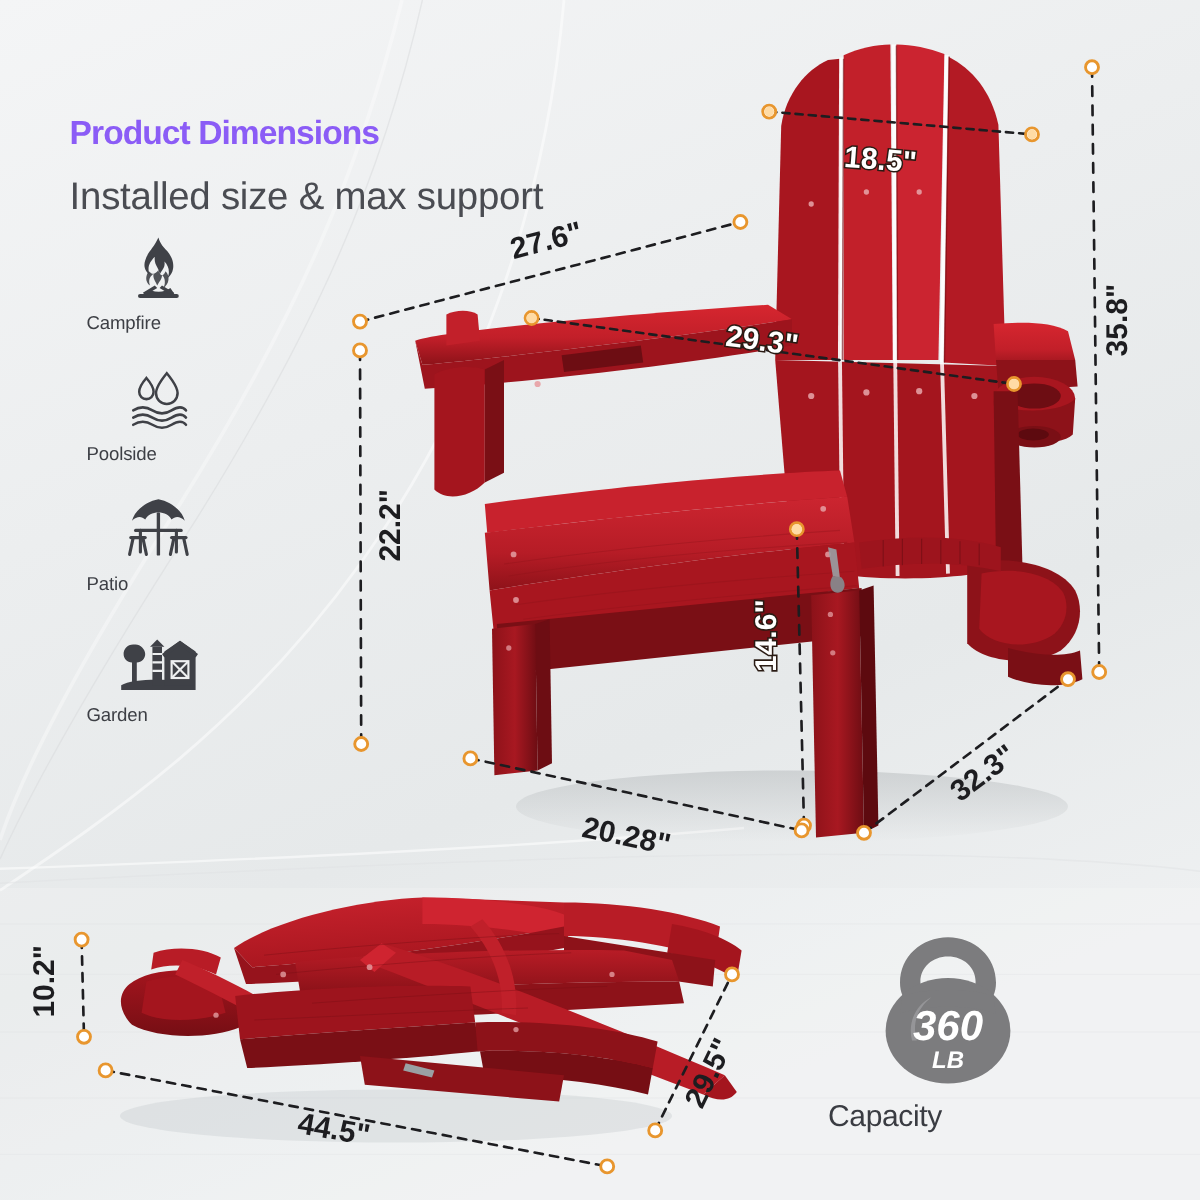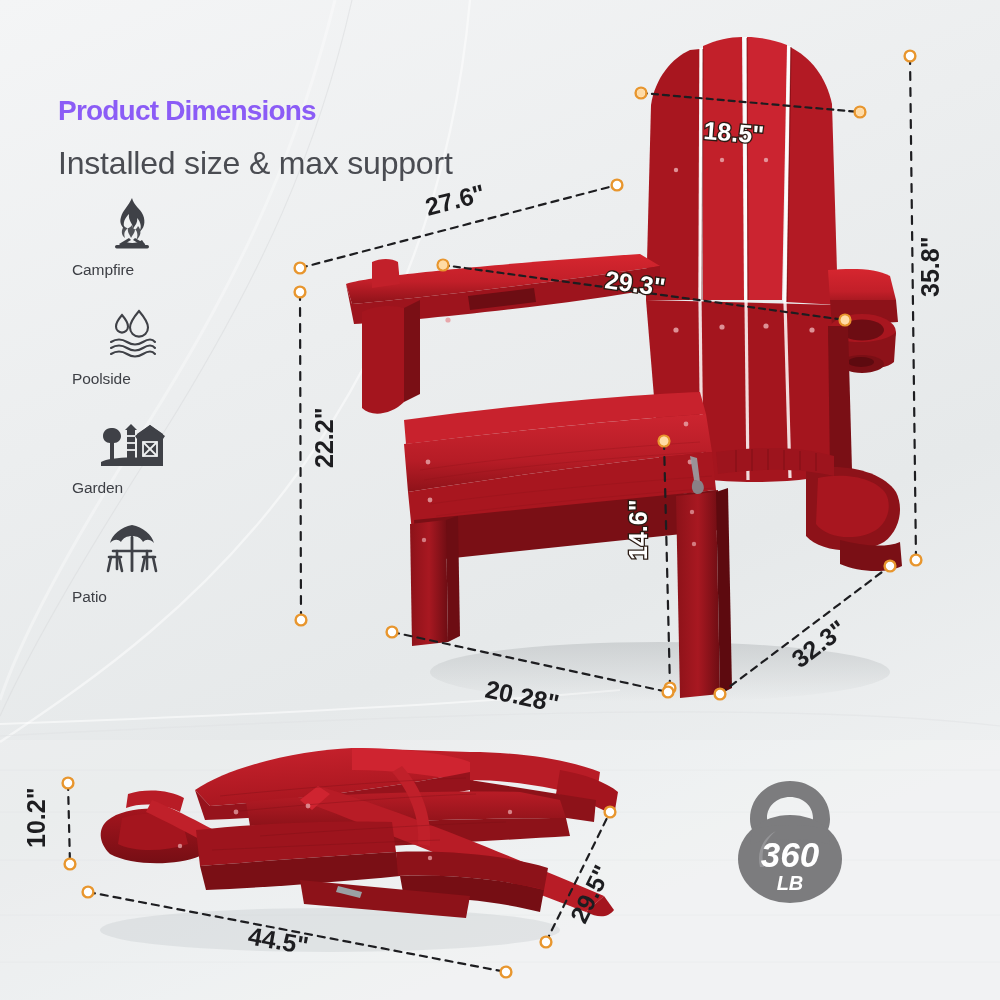--- a/index.html
+++ b/index.html
@@ -125,20 +125,44 @@
                    C26.3,23.6 29,21 29,17.4 C29,13 23,6 23,6 Z"></path>
           <path d="M40,2 C40,2 31,12.5 31,18.6 C31,23.8 35,27.6 40,27.6
                    C45,27.6 49,23.8 49,18.6 C49,12.5 40,2 40,2 Z"></path>
           <path d="M12,33 Q20,28 28,33 T44,33 T56,33"></path>
           <path d="M12,39 Q20,34 28,39 T44,39 T56,39"></path>
           <path d="M12,45 Q20,40 28,45 T44,45 T56,45"></path>
         </g>
       </svg>
     </div>
     <div class="feature-label">Poolside</div>
+  </div>
+
+  <div class="feature-item">
+    <div class="feature-icon">
+      <svg width="66" height="56" viewBox="0 0 66 56">
+        <g fill="#3f4147">
+          <path d="M33,2 C22,4 13,12 11,20 C15,16 19,16 22,19 C24,15 28,13 33,13
+                   C38,13 42,15 44,19 C47,16 51,16 55,20 C53,12 44,4 33,2 Z"></path>
+          <rect x="31.6" y="13" width="2.8" height="36" rx="1"></rect>
+        </g>
+        <g fill="none" stroke="#3f4147" stroke-width="2.6" stroke-linecap="round">
+          <path d="M14,28 H52"></path>
+          <path d="M18,28 V46"></path>
+            <path d="M48,28 V46"></path>
+          <path d="M10,34 H22"></path>
+            <path d="M44,34 H56"></path>
+          <path d="M12,34 L9,48"></path>
+            <path d="M20,34 L23,48"></path>
+          <path d="M46,34 L43,48"></path>
+            <path d="M54,34 L57,48"></path>
+        </g>
+      </svg>
+    </div>
+    <div class="feature-label">Patio</div>
   </div>
 
   <div class="feature-item">
     <div class="feature-icon">
       <svg width="70" height="54" viewBox="0 0 70 54">
         <g fill="#3f4147">
           <path d="M4,46 C14,40 52,40 66,46 L66,50 L4,50 Z"></path>
           <path d="M14,12 C9,12 6,16 6,20 C6,24 9,27 13,27 L13,45 L17,45 L17,27
                    C21,27 24,24 24,20 C24,16 20,12 16,12 Z"></path>
           <path d="M40,18 L40,46 L66,46 L66,18 L53,9 Z"></path>
@@ -151,44 +175,20 @@
             <path d="M60,26 L46,40"></path>
           <rect x="46" y="26" width="14" height="14"></rect>
           <path d="M30,20 H38"></path>
             <path d="M30,27 H38"></path>
             <path d="M30,34 H38"></path>
         </g>
       </svg>
     </div>
     <div class="feature-label">Garden</div>
   </div>
-
-  <div class="feature-item">
-    <div class="feature-icon">
-      <svg width="66" height="56" viewBox="0 0 66 56">
-        <g fill="#3f4147">
-          <path d="M33,2 C22,4 13,12 11,20 C15,16 19,16 22,19 C24,15 28,13 33,13
-                   C38,13 42,15 44,19 C47,16 51,16 55,20 C53,12 44,4 33,2 Z"></path>
-          <rect x="31.6" y="13" width="2.8" height="36" rx="1"></rect>
-        </g>
-        <g fill="none" stroke="#3f4147" stroke-width="2.6" stroke-linecap="round">
-          <path d="M14,28 H52"></path>
-          <path d="M18,28 V46"></path>
-            <path d="M48,28 V46"></path>
-          <path d="M10,34 H22"></path>
-            <path d="M44,34 H56"></path>
-          <path d="M12,34 L9,48"></path>
-            <path d="M20,34 L23,48"></path>
-          <path d="M46,34 L43,48"></path>
-            <path d="M54,34 L57,48"></path>
-        </g>
-      </svg>
-    </div>
-    <div class="feature-label">Patio</div>
-  </div>
 </div>
 
 <svg id="chair-art" viewBox="0 0 1000 1000">
   <defs>
     <linearGradient id="slatG" x1="0" y1="0" x2="1" y2="0">
       <stop offset="0%" stop-color="#b81c26"></stop>
       <stop offset="45%" stop-color="#cf2430"></stop>
       <stop offset="100%" stop-color="#a8161f"></stop>
     </linearGradient>
     <linearGradient id="armG" x1="0" y1="0" x2="0" y2="1">
@@ -506,13 +506,14 @@
                C79,52 77,48 77,43 C77,31 87,22 100,22 C113,22 123,31 123,43
                C123,48 121,52 117,56 L133,62 C137,58 140,52 140,44
                C140,22 122,6 100,6 Z"></path>
       <ellipse cx="100" cy="84" rx="52" ry="44"></ellipse>
       <path d="M62,56 C74,48 126,48 138,56 L140,70 C122,62 78,62 60,70 Z"></path>
     </g>
     <path d="M70,92 C66,76 74,62 86,56 C74,66 70,78 74,92 Z" fill="#9a9a9c" opacity=".85"></path>
     <text x="100" y="92" text-anchor="middle" font-size="35" font-weight="bold" font-style="italic" fill="#ffffff" font-family="Liberation Sans, sans-serif">360</text>
     <text x="100" y="115" text-anchor="middle" font-size="20" font-weight="bold" font-style="italic" fill="#ffffff" font-family="Liberation Sans, sans-serif">LB</text>
   </svg>
+  <div id="capacity-label">Capacity</div>
 </div>
 
 </body></html>

